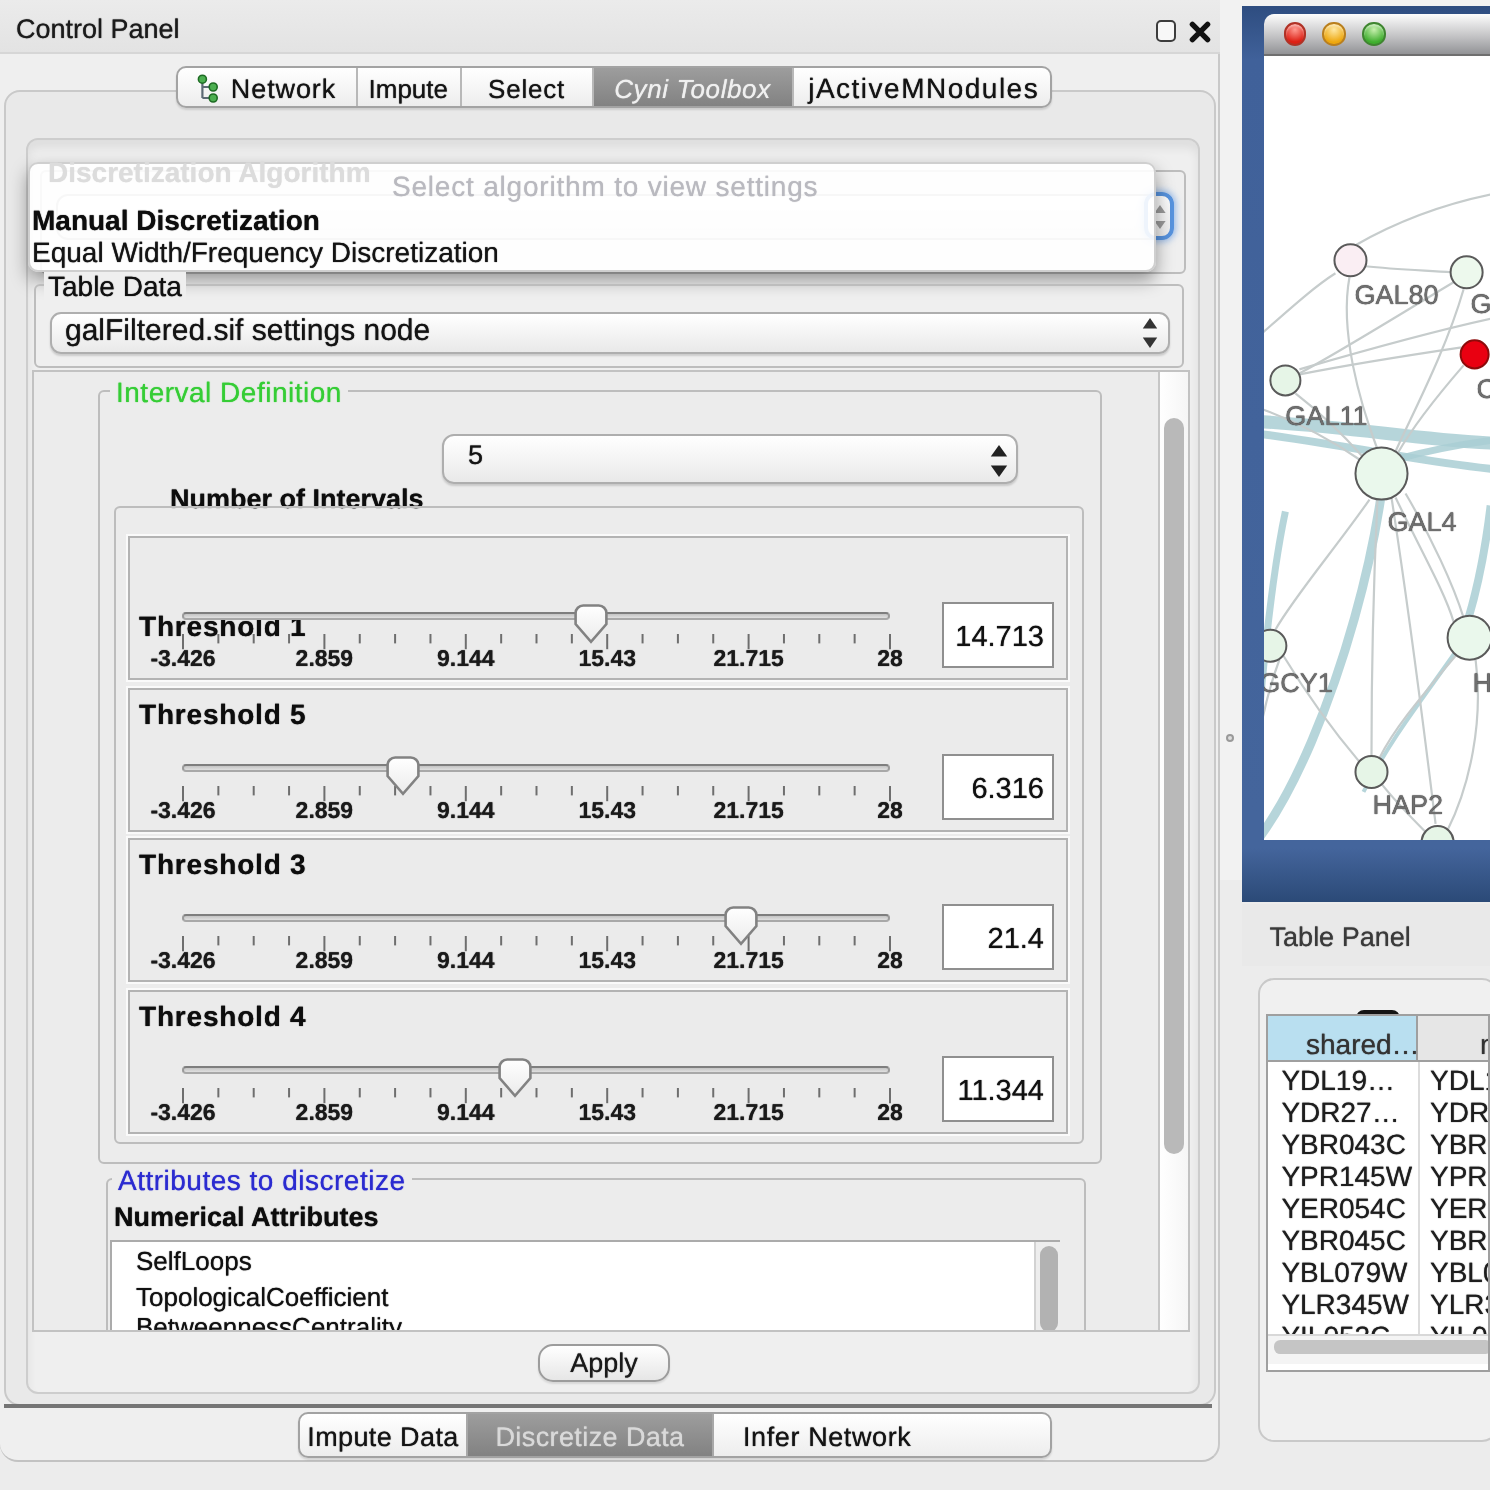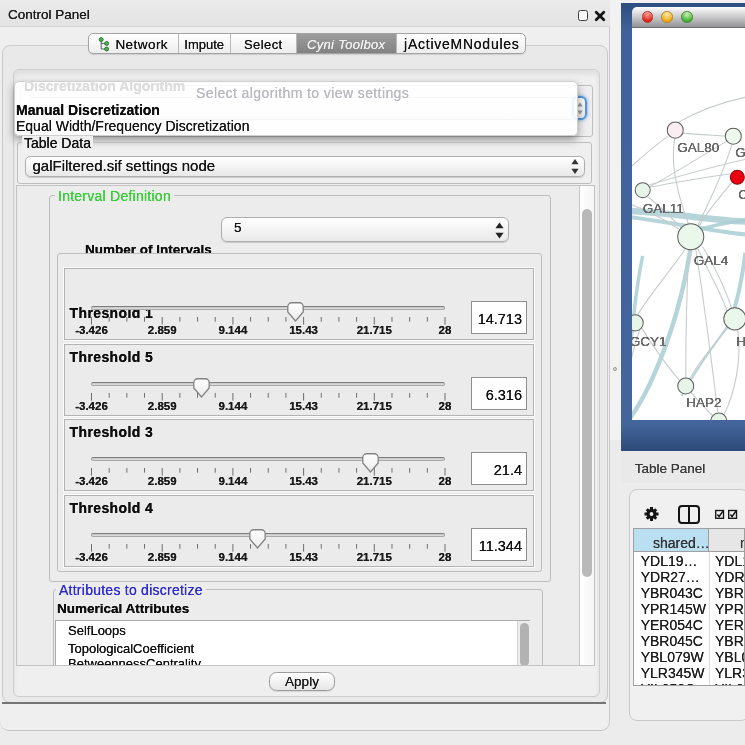--- a/index.html
+++ b/index.html
@@ -246,20 +246,25 @@
 <div style="position:absolute;left:51px;top:438.29999999999995px;font-size:13px;line-height:13px;white-space:pre;color:#111;font-weight:normal;">SelfLoops</div>
 <div style="position:absolute;left:51px;top:455.70000000000005px;font-size:13px;line-height:13px;white-space:pre;color:#111;font-weight:normal;">TopologicalCoefficient</div>
 <div style="position:absolute;left:51px;top:471.4px;font-size:13px;line-height:13px;white-space:pre;color:#111;font-weight:normal;">BetweennessCentrality</div>
 
 <div style="position:absolute;left:499.5px;top:434.70000000000005px;width:13px;height:45.3px;background:#ededed;border-left:1px solid #d2d2d2;"></div>
 <div style="position:absolute;left:503px;top:437px;width:9px;height:42.5px;background:#b2b2b2;border-radius:4.5px;"></div>
 <div style="position:absolute;left:561.5px;top:0px;width:17.5px;height:481px;background:linear-gradient(to right,#ffffff,#f4f4f4);border-left:1px solid #c6c6c6;"></div>
 <div style="position:absolute;left:564.5px;top:23px;width:10.5px;height:368px;background:#b9b9b9;border-radius:5px;"></div>
 </div>
 <div class="abs" style="left:269px;top:672px;width:66px;height:19px;border-radius:7.5px;background:linear-gradient(#ffffff,#e6e6e6);border:1px solid #9c9c9c;box-shadow:0 1px 1px rgba(0,0,0,0.1);text-align:center;font-size:13.5px;line-height:17.5px;color:#1a1a1a;">Apply</div>
+<div class="abs" style="left:149px;top:706px;width:377px;height:22.5px;border:1px solid #a2a2a2;border-radius:5px;background:linear-gradient(#ffffff,#ededed);overflow:hidden;box-shadow:0 1px 1px rgba(0,0,0,0.12);">
+<div style="position:absolute;left:0px;top:0;width:84px;height:22.5px;border-right:1px solid #a8a8a8;color:#141414;font-size:13.5px;letter-spacing:0.2px;display:flex;align-items:center;justify-content:center;">Impute Data</div>
+<div style="position:absolute;left:84px;top:0;width:123px;height:22.5px;background:linear-gradient(#9d9d9d,#7f7f7f);border-right:1px solid #a8a8a8;color:#d9d9d9;font-size:13.5px;letter-spacing:0.2px;display:flex;align-items:center;justify-content:center;">Discretize Data</div>
+<div style="position:absolute;left:207px;top:0;width:170px;height:22.5px;color:#141414;font-size:13.5px;letter-spacing:0.3px;display:flex;align-items:center;justify-content:flex-start;padding-left:14.5px;">Infer Network</div>
+</div>
 </div>
 <div class="abs" style="left:621px;top:3px;width:124px;height:448px;background:linear-gradient(#2e4d80,#40619a 6%,#44659c 90%,#44659c 94%,#2b4a77);"></div>
 <div class="abs" style="left:631.5px;top:6.5px;width:113.5px;height:21px;background:linear-gradient(#fdfdfd,#c4c4c6 55%,#929396);border-bottom:1px solid #6f6f6f;border-radius:5px 0 0 0;"></div>
 <div class="abs" style="left:641.5px;top:11px;width:11.6px;height:11.6px;border-radius:50%;background:radial-gradient(circle at 50% 28%,#ff9a90,#dd2015 72%);border:1px solid #b03226;box-shadow:inset 0 1px 1px rgba(255,255,255,0.5);"></div>
 <div class="abs" style="left:661.1px;top:11px;width:11.6px;height:11.6px;border-radius:50%;background:radial-gradient(circle at 50% 28%,#ffe9a4,#eda70e 72%);border:1px solid #b97f1e;box-shadow:inset 0 1px 1px rgba(255,255,255,0.5);"></div>
 <div class="abs" style="left:681.2px;top:11px;width:11.6px;height:11.6px;border-radius:50%;background:radial-gradient(circle at 50% 28%,#c7f0ae,#3fae2e 72%);border:1px solid #3f8530;box-shadow:inset 0 1px 1px rgba(255,255,255,0.5);"></div>
 <div class="abs" style="left:631.5px;top:27.5px;width:113.5px;height:392.5px;background:#ffffff;overflow:hidden;">
 <svg width="114" height="393" viewBox="631.5 27.5 113.5 392.5" style="position:absolute;left:0;top:0;">
 <g fill="none" stroke="#a9ced3" stroke-opacity="0.85">
  <path d="M628 210 C 680 213, 705 219, 748 221" stroke-width="6.5"></path>
@@ -338,21 +343,21 @@
 <div class="abs" style="left:678px;top:504.5px;width:22px;height:19px;border:2.8px solid #141414;border-radius:4px;"></div>
 <div class="abs" style="left:687.9px;top:504.5px;width:2.3px;height:19px;background:#141414;"></div>
 <svg class="abs" style="left:714.5px;top:509.3px;" width="10" height="10" viewBox="0 0 10 10">
       <rect x="0.7" y="1.5" width="7.8" height="7.8" fill="none" stroke="#161616" stroke-width="1.35"></rect>
       <path d="M2.3 5.5 L4.1 7.5 L8.5 1.4" fill="none" stroke="#161616" stroke-width="1.5"></path>
     </svg>
 <svg class="abs" style="left:728px;top:509.3px;" width="10" height="10" viewBox="0 0 10 10">
       <rect x="0.7" y="1.5" width="7.8" height="7.8" fill="none" stroke="#161616" stroke-width="1.35"></rect>
       <path d="M2.3 5.5 L4.1 7.5 L8.5 1.4" fill="none" stroke="#161616" stroke-width="1.5"></path>
     </svg>
-<div class="abs" style="left:633px;top:528px;width:112px;height:158px;border:1px solid #9f9f9f;background:#fff;overflow:hidden;">
+<div class="abs" style="left:633px;top:507px;width:112px;height:179px;border:1px solid #9f9f9f;background:#fff;overflow:hidden;">
 <div class="abs" style="left:0;top:0;width:74.5px;height:23px;background:#b9dff0;border-right:1px solid #9f9f9f;border-bottom:1px solid #9f9f9f;"></div>
 <div class="abs" style="left:74.5px;top:0;width:45px;height:23px;background:#e6e6e6;border-bottom:1px solid #9f9f9f;"></div>
 <div style="position:absolute;left:19px;top:7px;font-size:14px;line-height:14px;color:#333;">shared…</div>
 <div style="position:absolute;left:106px;top:7px;font-size:14px;line-height:14px;color:#333;">na…</div>
 <div style="position:absolute;left:6.7px;top:25.3px;font-size:14px;line-height:14px;color:#1e1e1e;">YDL19…</div>
 <div style="position:absolute;left:81px;top:25.3px;font-size:14px;line-height:14px;color:#1e1e1e;">YDL19…</div>
 <div style="position:absolute;left:6.7px;top:41.3px;font-size:14px;line-height:14px;color:#1e1e1e;">YDR27…</div>
 <div style="position:absolute;left:81px;top:41.3px;font-size:14px;line-height:14px;color:#1e1e1e;">YDR27…</div>
 <div style="position:absolute;left:6.7px;top:57.3px;font-size:14px;line-height:14px;color:#1e1e1e;">YBR043C</div>
 <div style="position:absolute;left:81px;top:57.3px;font-size:14px;line-height:14px;color:#1e1e1e;">YBR043C</div>

